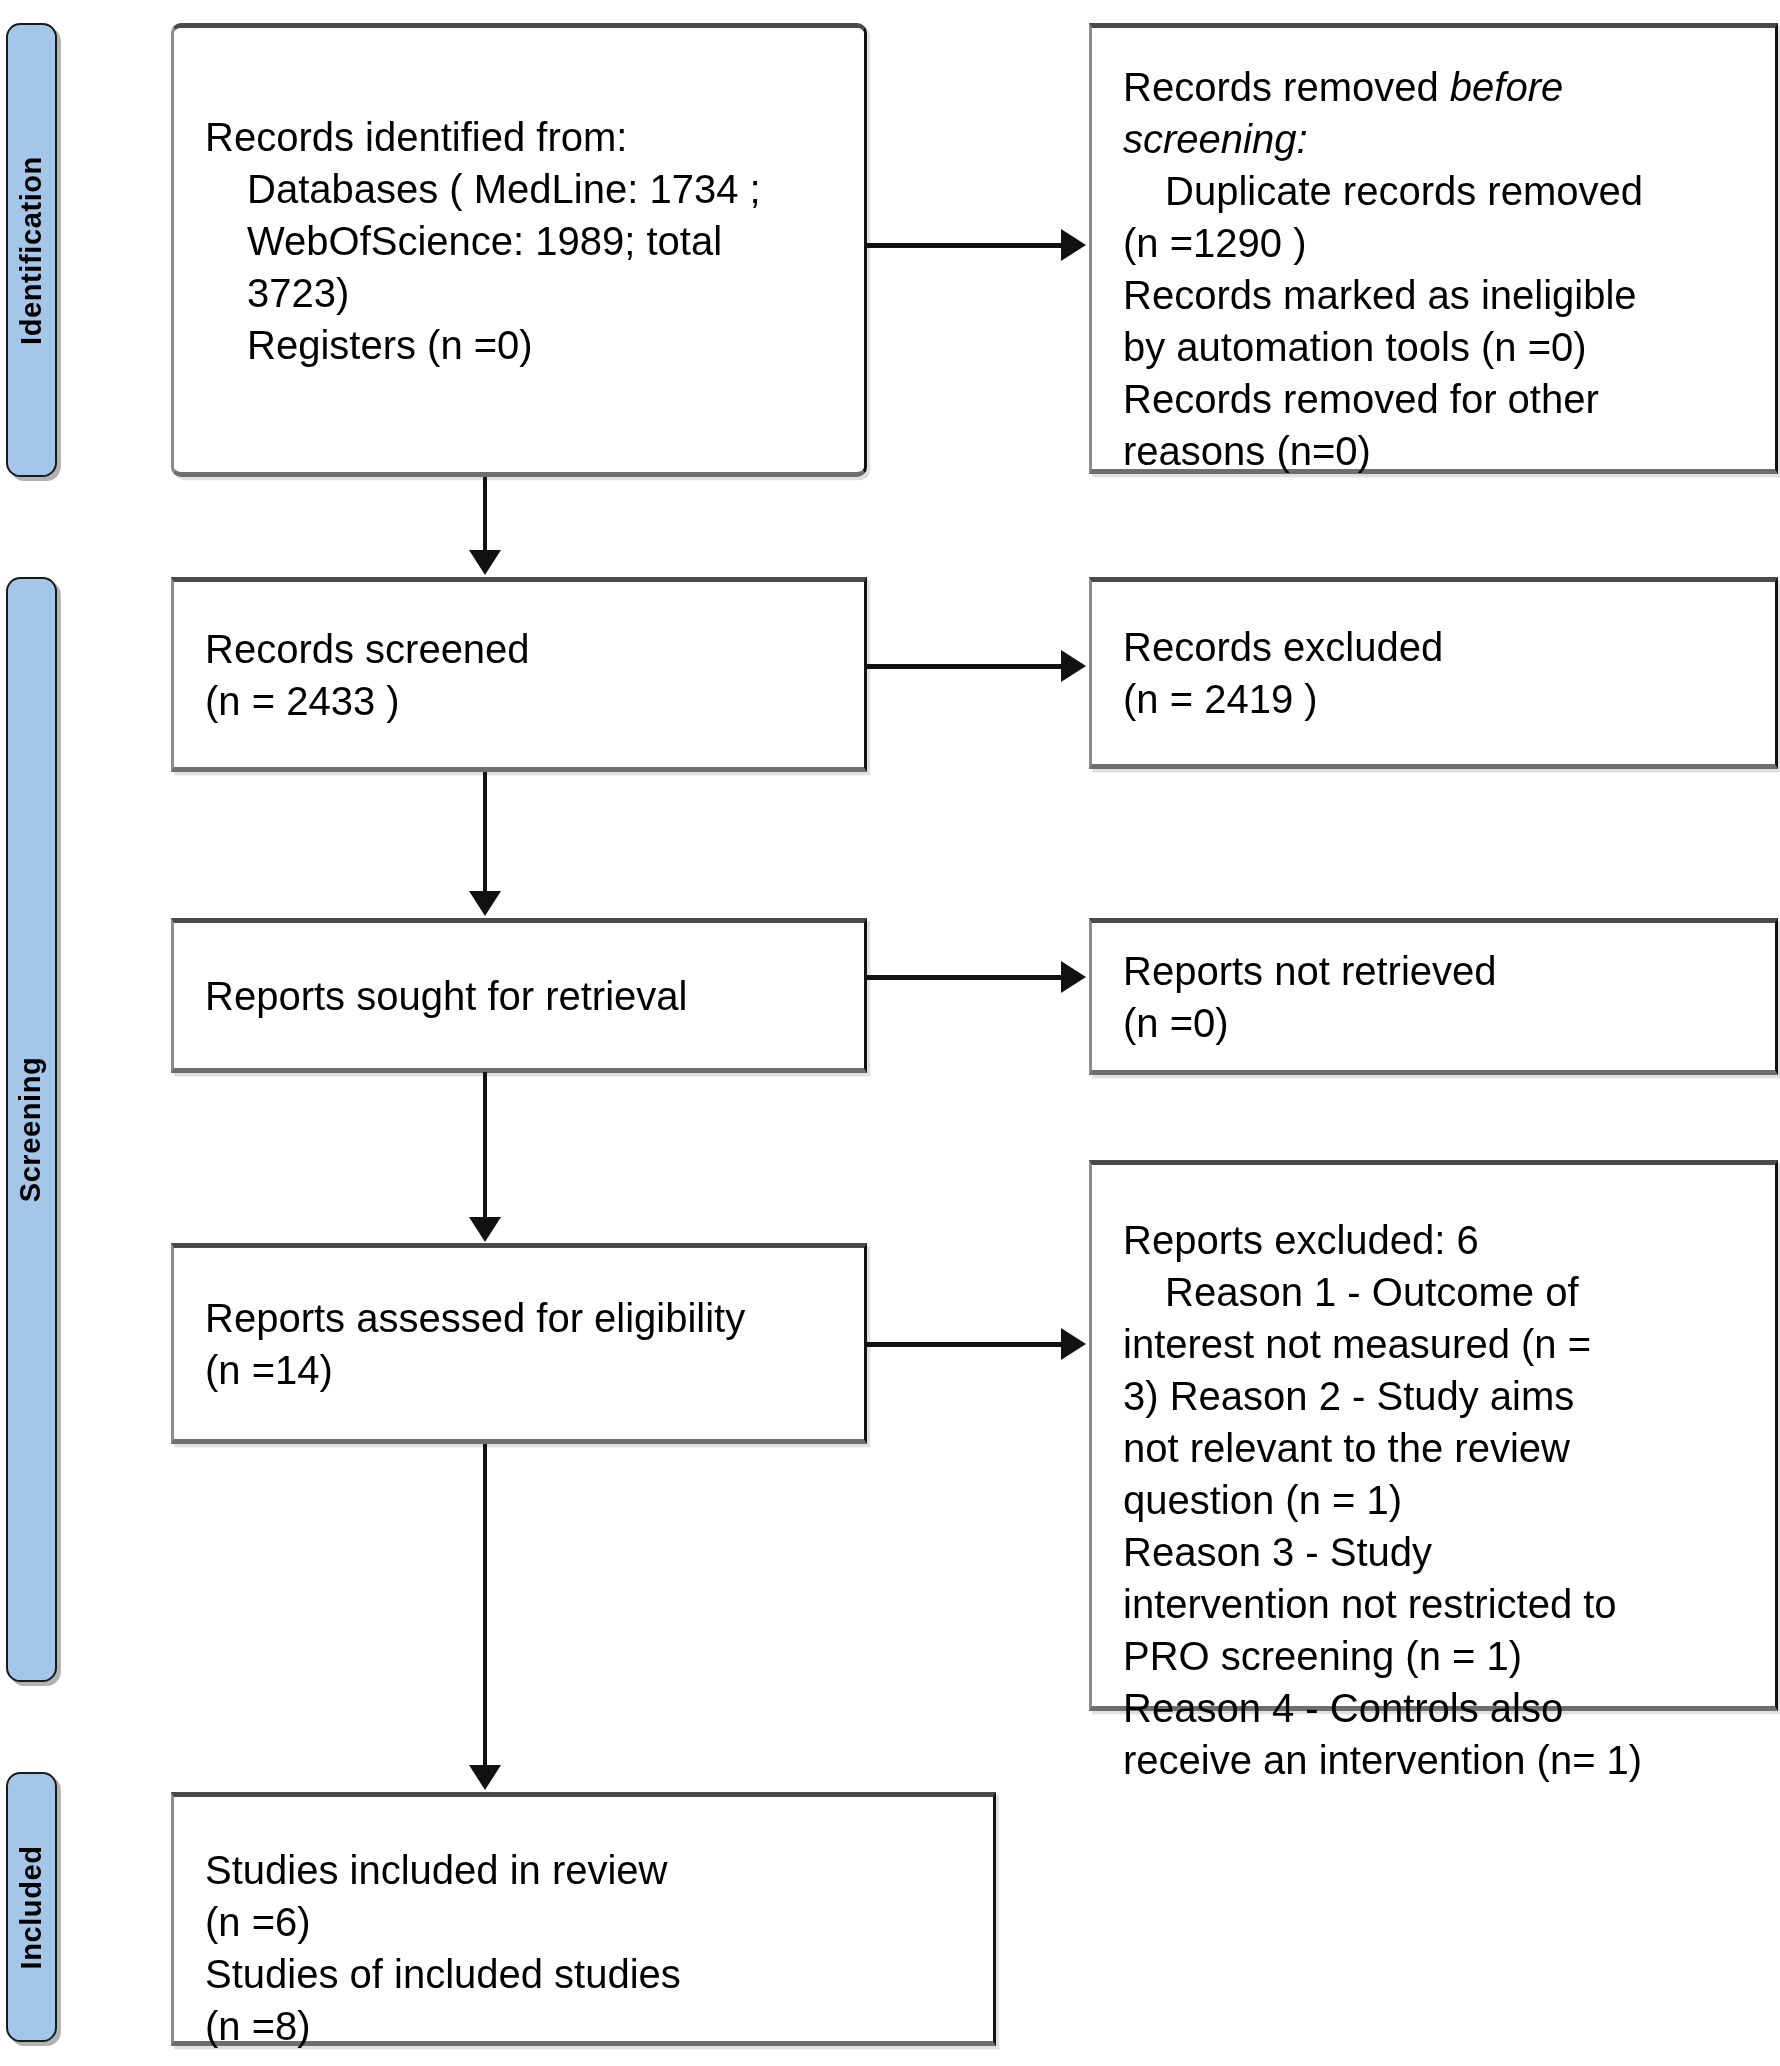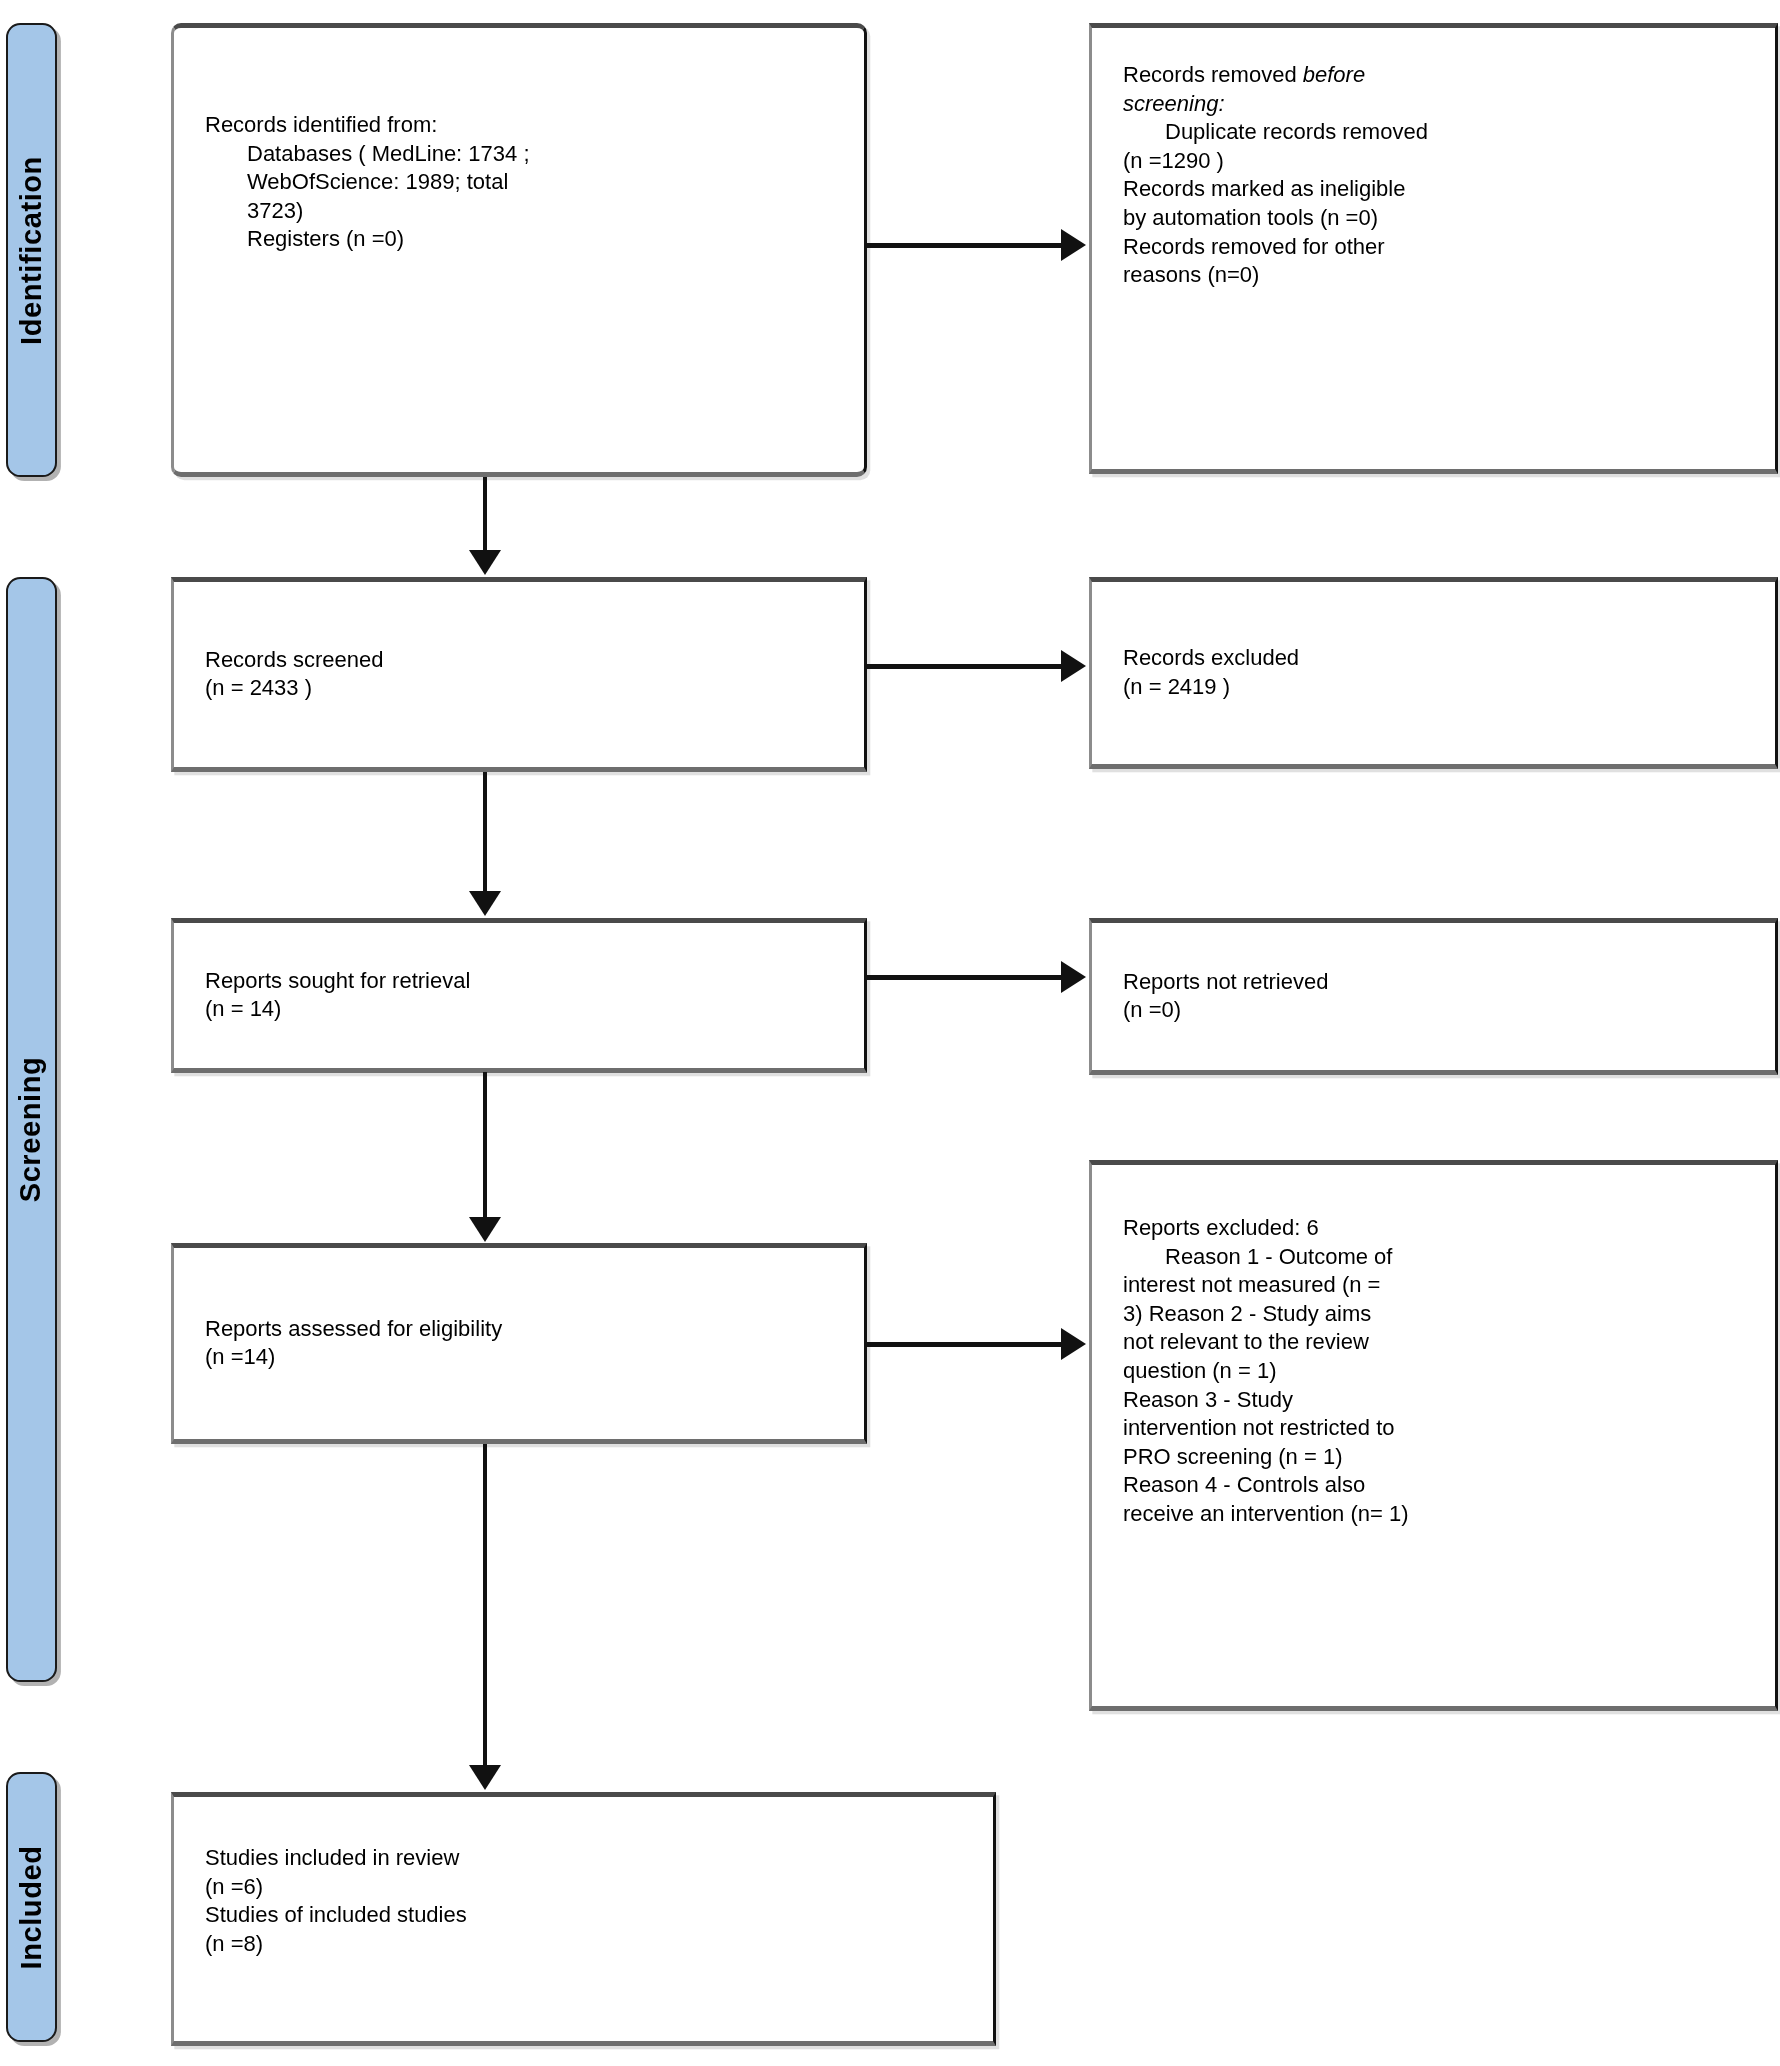--- a/index.html
+++ b/index.html
@@ -49,21 +49,21 @@
     border-top: 5px solid #4a4a4a;
     border-left: 3.3px solid #8c8c8c;
     border-right: 3.9px solid #111111;
     border-bottom: 5px solid #6e6e6e;
     box-shadow: 3.3px 3.3px 0 rgba(0,0,0,0.12);
   }
   .pbox .btext {
     position: absolute;
     left: 31px;
     right: 12px;
-    font-size: 22px;
+    font-size: 40px;
     line-height: 1.30;
     color: #000000;
   }
   .pbox .btext .ind {
     display: block;
     padding-left: 42px;
   }
   .pbox .btext .it {
     font-style: italic;
   }
@@ -167,21 +167,20 @@
 
   <div class="hline" style="left:867px; top:664px; width:194px;"></div>
   <div class="arrow-right" style="left:1061px; top:650px;"></div>
 
   <div class="vline" style="left:483px; top:772px; width:4.4px; height:121px;"></div>
   <div class="arrow-down" style="left:469px; top:891px;"></div>
 
   <div class="pbox vcenter" style="left:171px; top:918px; width:696px; height:155px;">
     <div class="btext">
       <span style="display: block;">Reports sought for retrieval</span>
-      <span style="display: block;">(n = 14)</span>
     </div>
   </div>
 
   <div class="pbox vcenter" style="left:1089px; top:918px; width:689px; height:157px;">
     <div class="btext">
       <span style="display: block;">Reports not retrieved</span>
       <span style="display: block;">(n =0)</span>
     </div>
   </div>
 

